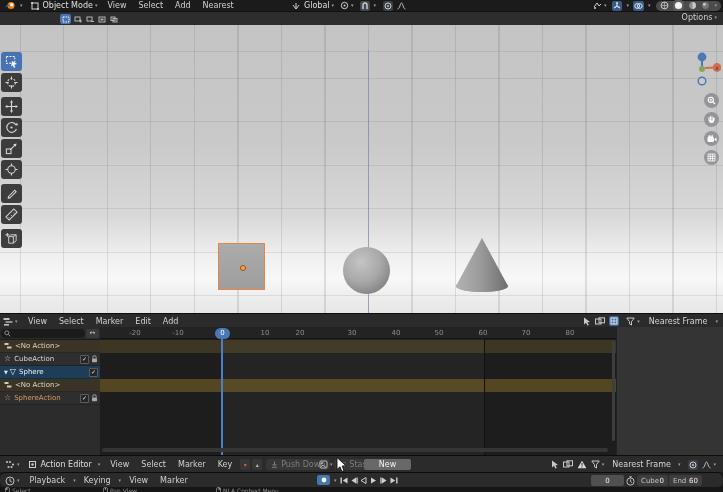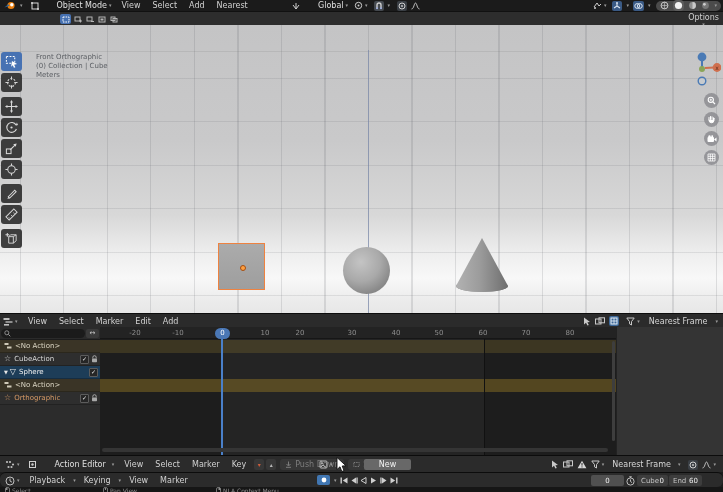--- a/index.html
+++ b/index.html
@@ -9,29 +9,29 @@
   .flex{display:flex;align-items:center;}
   .caret{font-size:5px;color:#9a9a9a;margin:0 2px;line-height:1;}
   .menu{font-size:8px;color:#d2d2d2;padding:0 6px;white-space:nowrap;}
   svg{display:block;}
 
   
   #topbar{left:0;top:0;width:723px;height:11px;background:#1b1b1b;}
   #tb-left{left:2px;top:0;height:11px;}
   #tb-center{left:290px;top:0;height:11px;}
   #tb-right{right:2px;top:0;height:11px;}
-  .mode-label{font-size:8px;color:#e0e0e0;margin-left:18px;}
+  .mode-label{font-size:8px;color:#e0e0e0;margin-left:4px;}
   .icon-btn{display:flex;align-items:center;margin:0 2px;}
   .shade-pill{display:flex;align-items:center;background:#4b4b4b;border-radius:5px;padding:0 2px;height:10px;}
 
   
   #toolsettings{left:0;top:11px;width:723px;height:14px;background:#2d2d2d;border-top:1px solid #111;box-sizing:border-box;}
   .selmode{width:11px;height:10px;border-radius:2px;display:flex;align-items:center;justify-content:center;margin-right:1px;}
   .selmode.active{background:#4772b3;}
-  #options-btn{position:absolute;right:4px;top:1px;font-size:8px;color:#cfcfcf;display:flex;align-items:center;flex-direction:column;}
+  #options-btn{position:absolute;right:4px;top:1px;font-size:8px;color:#cfcfcf;display:flex;align-items:center;}
 
   
   #viewport{left:0;top:25px;width:723px;height:288px;
     background-image:
       repeating-linear-gradient(90deg, rgba(85,88,95,0.16) 0 1px, transparent 1px 43.5px),
       repeating-linear-gradient(0deg, rgba(85,88,95,0.13) 0 1px, transparent 1px 43.5px),
       linear-gradient(180deg,#c4c4c5 0%,#c9c9ca 40%,#d8d8d8 66%,#efefef 80%,#f8f8f8 88%,#ebebeb 96%,#e7e7e7 100%);
     background-position:20px 0,0 27px,0 0;}
   #axis-line{left:368px;top:25px;width:1px;height:288px;background:rgba(120,135,170,0.65);}
   #vp-overlay{left:36px;top:28px;font-size:7px;line-height:9px;color:#5d6065;}
@@ -268,25 +268,20 @@
           </svg>
       </span>
     </div>
     <div id="options-btn">
       <span>Options</span>
       <span class="caret">▾</span>
     </div>
   </div>
 
   <div id="viewport" class="abs">
-    <div id="vp-overlay" class="abs">
-      <div>Front Orthographic</div>
-      <div>(0) Collection | Cube</div>
-      <div>Meters</div>
-    </div>
 
     <div id="vp-toolbar" class="abs">
       <span class="tool-btn active">
         <svg width="13" height="13" viewBox="0 0 14 14">
             <rect x="1.5" y="1.5" width="9" height="7.5" fill="none" stroke="#fff" stroke-width="1.1" stroke-dasharray="2 1.4"></rect>
             <path d="M7.5,6.5 L13,9.8 L9.8,10.4 L11.2,13.2 L9.6,13.8 L8.4,11 L6.6,12.6 Z" fill="#fff"></path>
           </svg>
       </span>
       <span class="tool-btn">
         <svg width="13" height="13" viewBox="0 0 14 14">
@@ -508,21 +503,21 @@
           <svg width="8" height="8" viewBox="0 0 8 8">
               <rect x="0.5" y="1" width="4" height="2" fill="#cfc9b8"></rect>
               <rect x="3" y="4.5" width="4.5" height="2" fill="#cfc9b8"></rect>
             </svg>
         </span>
         <span class="lbl">&lt;No Action&gt;</span>
       </div>
 
       <div class="track t-act" style="top:65px;color:#d79a66">
         <span class="t-ico" style="font-size:8px;color:#d79a66;line-height:1">☆</span>
-        <span class="lbl">Orthographic</span>
+        <span class="lbl">SphereAction</span>
         <span class="t-right">
           <span class="cb">✓</span>
           <span>
             <svg width="7" height="8" viewBox="0 0 7 8">
                 <path d="M1.8,3.5 V2.4 a1.7,1.7 0 0 1 3.4,0 V3.5" fill="none" stroke="#a8a8a8" stroke-width="1"></path>
                 <rect x="1" y="3.5" width="5" height="3.8" rx="0.8" fill="#a8a8a8"></rect>
               </svg>
           </span>
         </span>
       </div>

